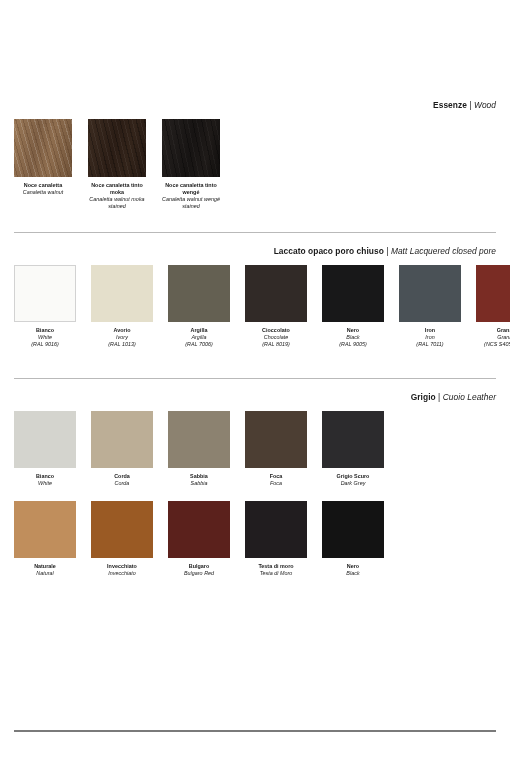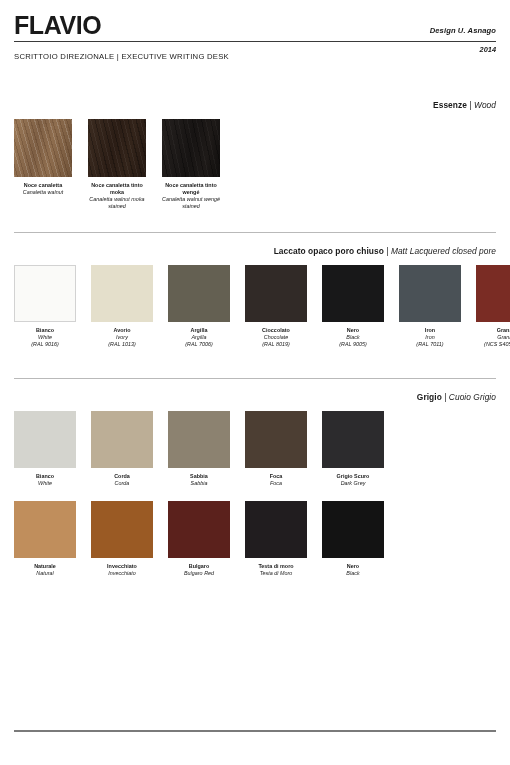--- a/index.html
+++ b/index.html
@@ -147,29 +147,20 @@
     right: 14px;
     top: 730px;
     border-top: 2.2px solid #7a7a7a;
   }
 </style>
 </head>
 <body>
 
 <div class="page">
 
-  <div class="header">
-    <div class="brand">FLAVIO</div>
-    <div class="designer">Design U. Asnago</div>
-    <div class="rule-head"></div>
-    <div class="subhead-row">
-      <span class="subhead">SCRITTOIO DIREZIONALE | EXECUTIVE WRITING DESK</span>
-      <span class="year">2014</span>
-    </div>
-  </div>
 
   <div class="section wood" style="top:100px;">
     <div class="sec-title">
       <span>Essenze</span>
       <span class="bar">|</span>
       <span class="en">Wood</span>
     </div>
     <div class="swatch-row">
 
       <div class="swatch-cell">
@@ -278,21 +269,21 @@
   </div>
 
   <div class="section" style="top:378px;">
     <div class="sec-rule"></div>
   </div>
 
   <div class="section" style="top:392px;">
     <div class="sec-title">
       <span>Grigio</span>
       <span class="bar">|</span>
-      <span class="en">Cuoio Grigio</span>
+      <span class="en">Cuoio Leather</span>
     </div>
 
     <div class="swatch-row">
 
       <div class="swatch-cell">
         <div class="swatch" style="background:#D4D4CE;"></div>
         <div class="cap">
           <span class="it">Bianco</span>
           <span class="en">White</span>
         </div>

